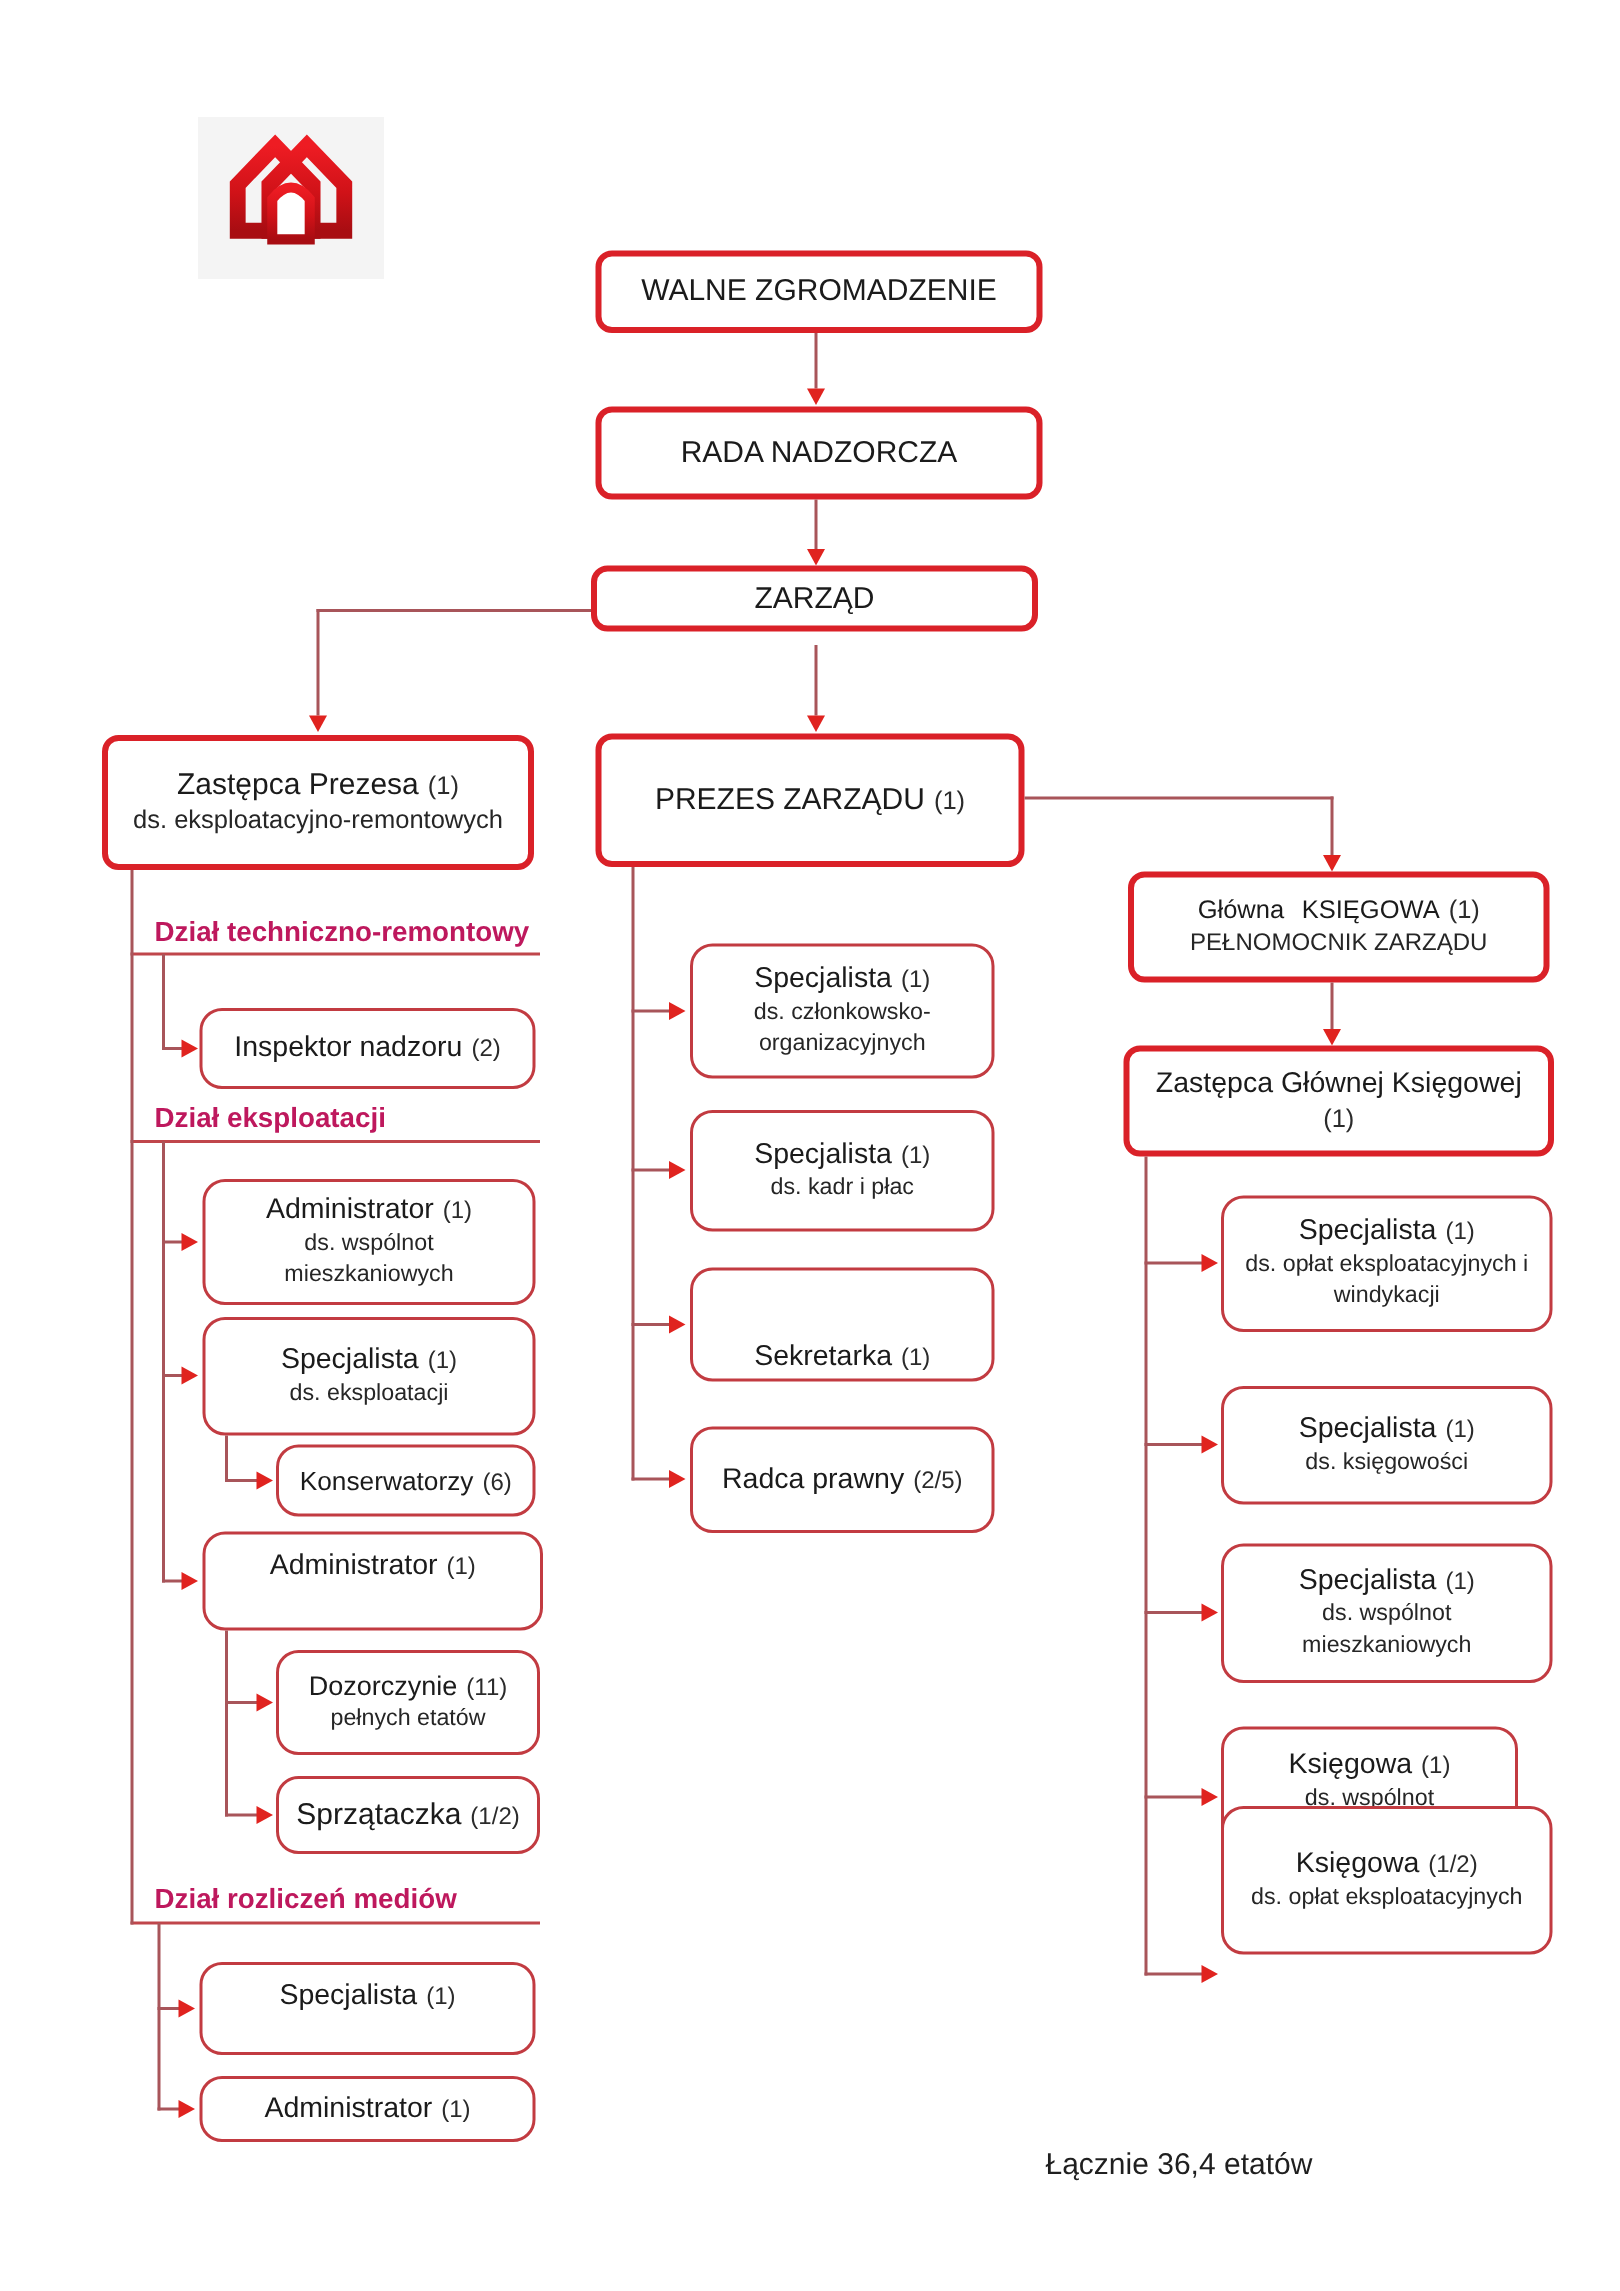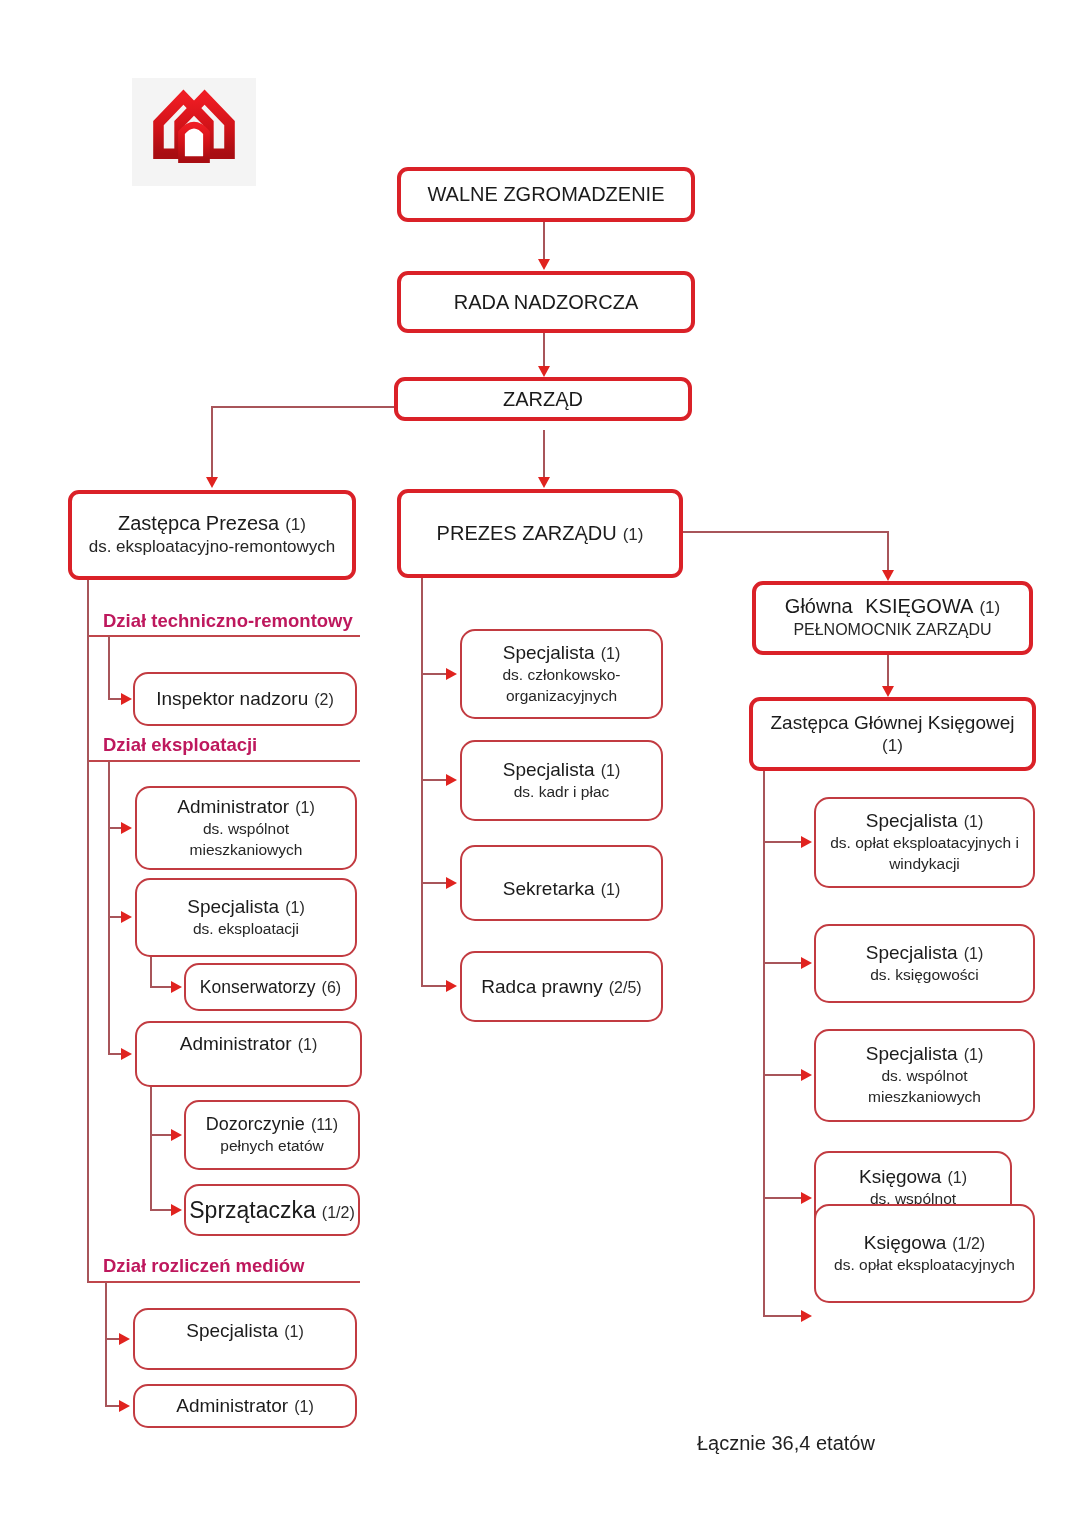--- a/index.html
+++ b/index.html
@@ -73,21 +73,21 @@
   </div>
 
   <div class="box" style="left:68px;top:490px;width:288px;height:90px">
     <div><span class="t">Zastępca Prezesa</span><span class="c">(1)</span></div>
     <div class="sub" style="font-size:17px">ds. eksploatacyjno-remontowych</div>
   </div>
   <div class="box" style="left:397px;top:489px;width:286px;height:89px">
     <div><span class="t">PREZES ZARZĄDU</span><span class="c">(1)</span></div>
   </div>
   <div class="box ws" style="left:752px;top:581px;width:281px;height:74px">
-    <div><span class="t" style="font-size:20px">Główna KSIĘGOWA</span><span class="c">(1)</span></div>
+    <div><span class="t" style="font-size:17px">Główna KSIĘGOWA</span><span class="c">(1)</span></div>
     <div class="sub" style="font-size:16px">PEŁNOMOCNIK ZARZĄDU</div>
   </div>
   <div class="box cnl" style="left:749px;top:697px;width:287px;height:74px">
     <div><span class="t" style="font-size:19px">Zastępca Głównej Księgowej</span><span class="c">(1)</span></div>
   </div>
 
   <div class="section-h" style="left:103px;top:610px">Dział techniczno-remontowy</div>
   <div class="sline" style="left:87px;top:635px;width:273px"></div>
   <div class="section-h" style="left:103px;top:734px">Dział eksploatacji</div>
   <div class="sline" style="left:87px;top:760px;width:273px"></div>
@@ -109,38 +109,38 @@
     <div><span class="t" style="font-size:17.5px">Konserwatorzy</span><span class="c">(6)</span></div>
   </div>
   <div class="box child" style="left:135px;top:1021px;width:227px;height:66px;justify-content:flex-start;padding-top:10px">
     <div><span class="t">Administrator</span><span class="c">(1)</span></div>
   </div>
   <div class="box child" style="left:184px;top:1100px;width:176px;height:70px">
     <div><span class="t" style="font-size:18px">Dozorczynie</span><span class="c">(11)</span></div>
     <div class="sub">pełnych etatów</div>
   </div>
   <div class="box child" style="left:184px;top:1184px;width:176px;height:52px">
-    <div><span class="t" style="font-size:23px">Sprzątaczka</span><span class="c">(1/2)</span></div>
+    <div><span class="t" style="font-size:20px">Sprzątaczka</span><span class="c">(1/2)</span></div>
   </div>
   <div class="box child" style="left:133px;top:1308px;width:224px;height:62px;justify-content:flex-start;padding-top:10px">
     <div><span class="t">Specjalista</span><span class="c">(1)</span></div>
   </div>
   <div class="box child" style="left:133px;top:1384px;width:224px;height:44px">
     <div><span class="t">Administrator</span><span class="c">(1)</span></div>
   </div>
 
   <div class="box child" style="left:460px;top:629px;width:203px;height:90px">
     <div><span class="t">Specjalista</span><span class="c">(1)</span></div>
     <div class="sub">ds. członkowsko-organizacyjnych</div>
   </div>
   <div class="box child" style="left:460px;top:740px;width:203px;height:81px">
     <div><span class="t">Specjalista</span><span class="c">(1)</span></div>
     <div class="sub">ds. kadr i płac</div>
   </div>
-  <div class="box child" style="left:460px;top:845px;width:203px;height:76px;justify-content:center;padding-top:14px">
+  <div class="box child" style="left:460px;top:845px;width:203px;height:76px;justify-content:flex-end;padding-top:14px">
     <div><span class="t">Sekretarka</span><span class="c">(1)</span></div>
   </div>
   <div class="box child" style="left:460px;top:951px;width:203px;height:71px">
     <div><span class="t">Radca prawny</span><span class="c">(2/5)</span></div>
   </div>
 
   <div class="box child" style="left:814px;top:797px;width:221px;height:91px">
     <div><span class="t">Specjalista</span><span class="c">(1)</span></div>
     <div class="sub">ds. opłat eksploatacyjnych i windykacji</div>
   </div>

